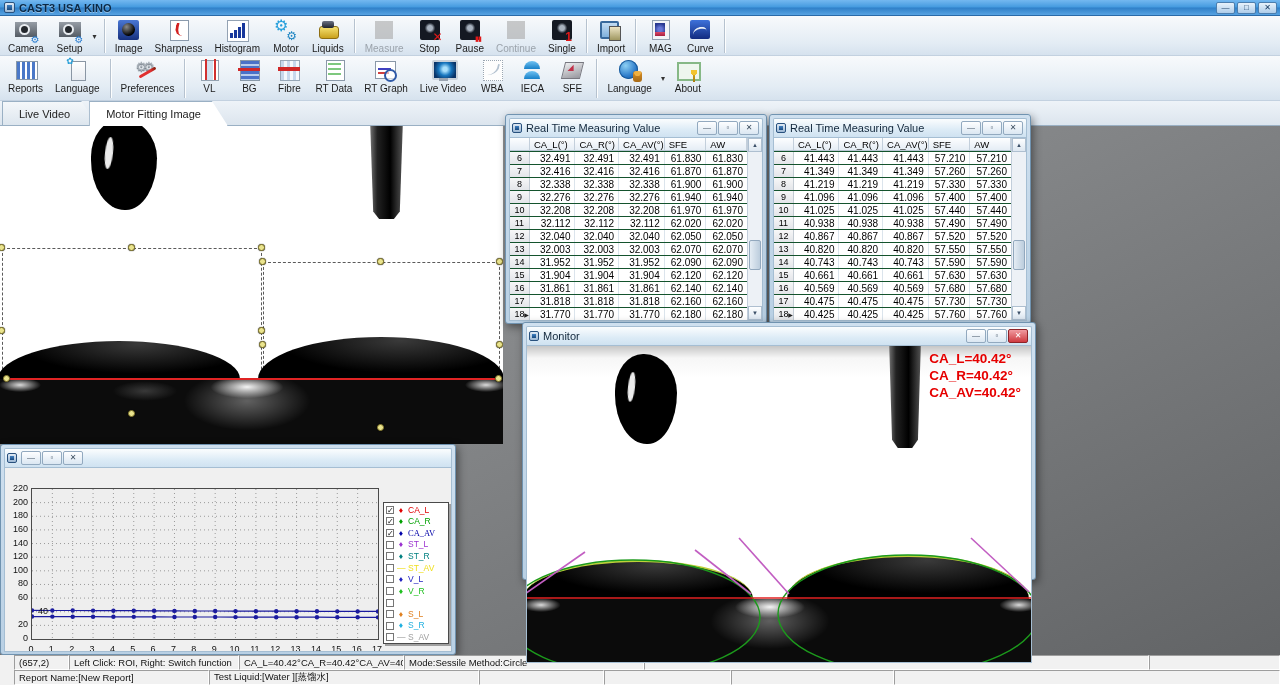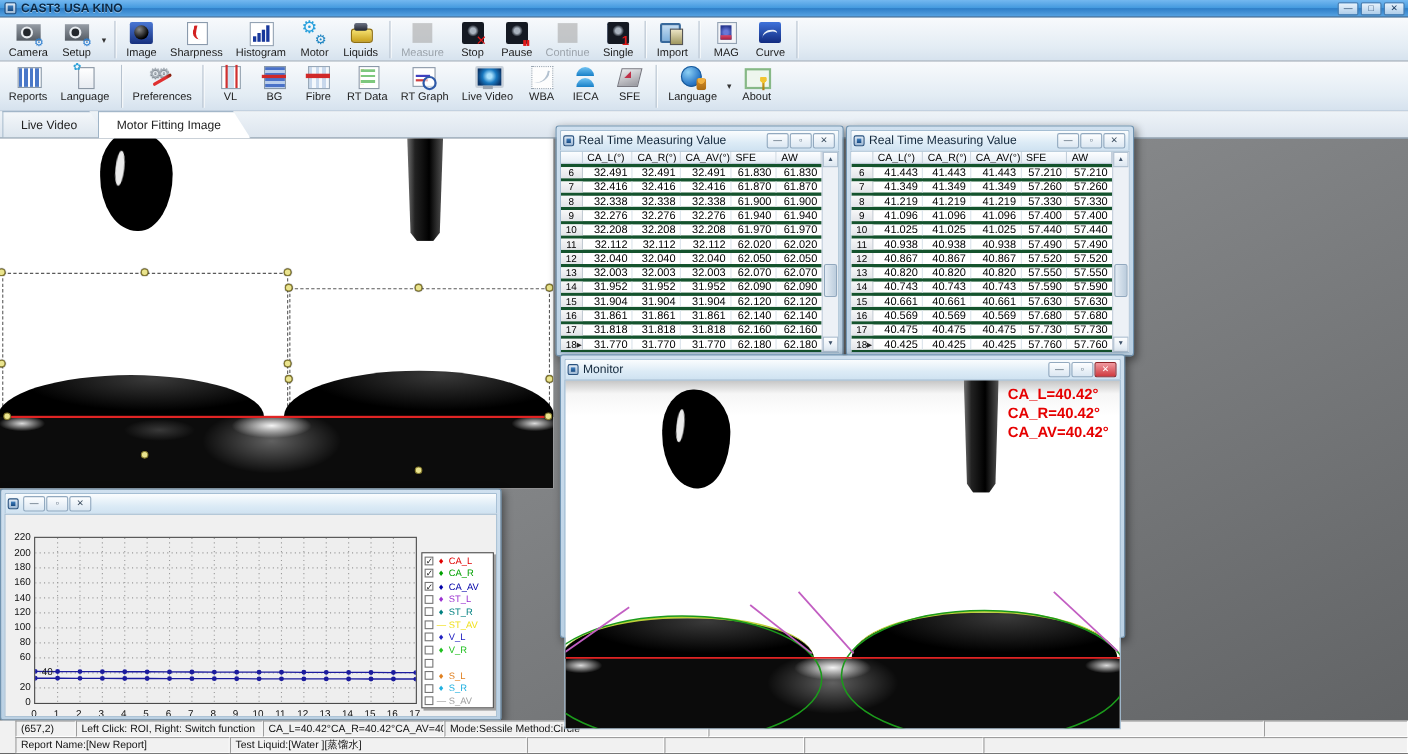--- a/index.html
+++ b/index.html
@@ -130,21 +130,21 @@
     background:linear-gradient(#fbfdfe,#dcebf6 60%,#cfe2f1);border:1px solid #a5bed3;border-bottom:none;border-radius:2px 2px 0 0;}
   .wtitle .appicon{width:10px;height:10px;margin-right:4px;}
   .wtext{font-size:11px;color:#13283c;flex:1;white-space:nowrap;}
   .cbtns{display:flex;gap:1px;margin-right:1px;}
   .cbtn{width:20px;height:14px;font-size:8px;line-height:12px;text-align:center;color:#3c4e60;
     background:linear-gradient(#fdfeff,#dbe7f2);border:1px solid #92a9bf;border-radius:2px;}
   .cbtn.red{background:linear-gradient(#f09aa0,#cf3a40);color:#fff;border-color:#8e2328;}
   .wbody{position:relative;background:#fff;border:1px solid #a5bed3;overflow:hidden;}
   
   .grid{position:absolute;left:0;top:0;bottom:0;right:15px;background:#fff;font-size:10px;color:#000;}
-  .grow{display:flex;height:13px;border-bottom:3px solid #14532d;}
+  .grow{display:flex;height:13px;border-bottom:1px solid #14532d;}
   .grow.ghead{height:14px;}
   .gc{border-right:1px solid #dbe4ec;padding:0 4px;display:flex;align-items:center;justify-content:flex-end;overflow:hidden;white-space:nowrap;}
   .ghead .gc{background:linear-gradient(#fdfeff,#e5edf5);justify-content:flex-start;font-size:9.5px;border-right:1px solid #c3cfdb;border-bottom:1px solid #b9c7d4;}
   .gnum{width:20px;justify-content:center;background:linear-gradient(#f7f7f8,#e3e5e9);border-right:1px solid #c3cbd3;font-size:9px;position:relative;}
   .gnum .ptr{position:absolute;right:0px;font-size:6px;color:#222;}
   .c1{width:46px;}.c2{width:44px;}.c3{width:46px;}.c4{width:42px;}.c5{width:41px;border-right:none;}
   .vsb{position:absolute;top:0;right:0;bottom:0;width:15px;background:#edf1f6;border-left:1px solid #c2cedb;}
   .sarrow{position:absolute;left:0;right:0;height:14px;background:linear-gradient(#fdfeff,#dde7f1);border:1px solid #aebfd0;
     font-size:6px;color:#3c5068;text-align:center;line-height:13px;}
   .sarrow.up{top:0;} .sarrow.dn{bottom:0;}
@@ -611,21 +611,21 @@
           </div>
         </div>
       <div class="vsb">
         <div class="sarrow up">▲</div>
         <div class="sthumb"></div>
         <div class="sarrow dn">▼</div>
       </div>
     </div>
   </div>
 
-  <div class="win" style="left:509px;top:322px;width:514px;height:258px;z-index:5;">
+  <div class="win" style="left:522px;top:322px;width:514px;height:258px;z-index:5;">
     <div class="wtitle">
       <span class="appicon"></span>
       <span class="wtext">Monitor</span>
       <span class="cbtns">
         <span class="cbtn">—</span>
         <span class="cbtn">▫</span>
         <span class="cbtn red">✕</span>
       </span>
     </div>
     <div class="wbody mon-body" style="height:318px;">
@@ -740,21 +740,21 @@
             <span class="llb" style="color: rgb(224, 0, 0);">CA_L</span>
           </div>
           <div class="lrow">
             <span class="lcb">✓</span>
             <span class="lmk" style="color: rgb(0, 160, 0);">♦</span>
             <span class="llb" style="color: rgb(0, 160, 0);">CA_R</span>
           </div>
           <div class="lrow">
             <span class="lcb">✓</span>
             <span class="lmk" style="color: rgb(0, 0, 168);">♦</span>
-            <span class="llb" style="color: rgb(0, 0, 168);">CA_AV</span>
+            <span class="llb" style="color: rgb(0, 0, 168); font-family: Liberation Serif, serif;">CA_AV</span>
           </div>
           <div class="lrow">
             <span class="lcb"></span>
             <span class="lmk" style="color: rgb(155, 48, 208);">♦</span>
             <span class="llb" style="color: rgb(155, 48, 208);">ST_L</span>
           </div>
           <div class="lrow">
             <span class="lcb"></span>
             <span class="lmk" style="color: rgb(0, 128, 128);">♦</span>
             <span class="llb" style="color: rgb(0, 128, 128);">ST_R</span>

